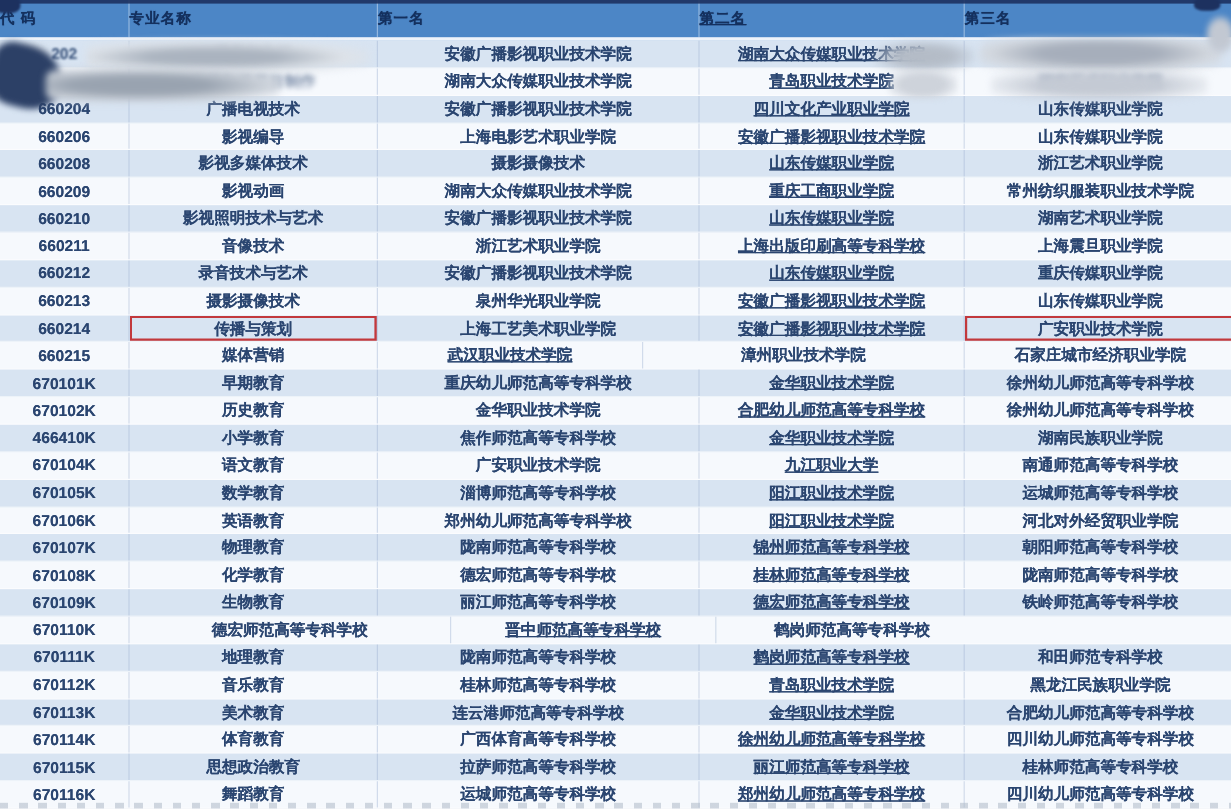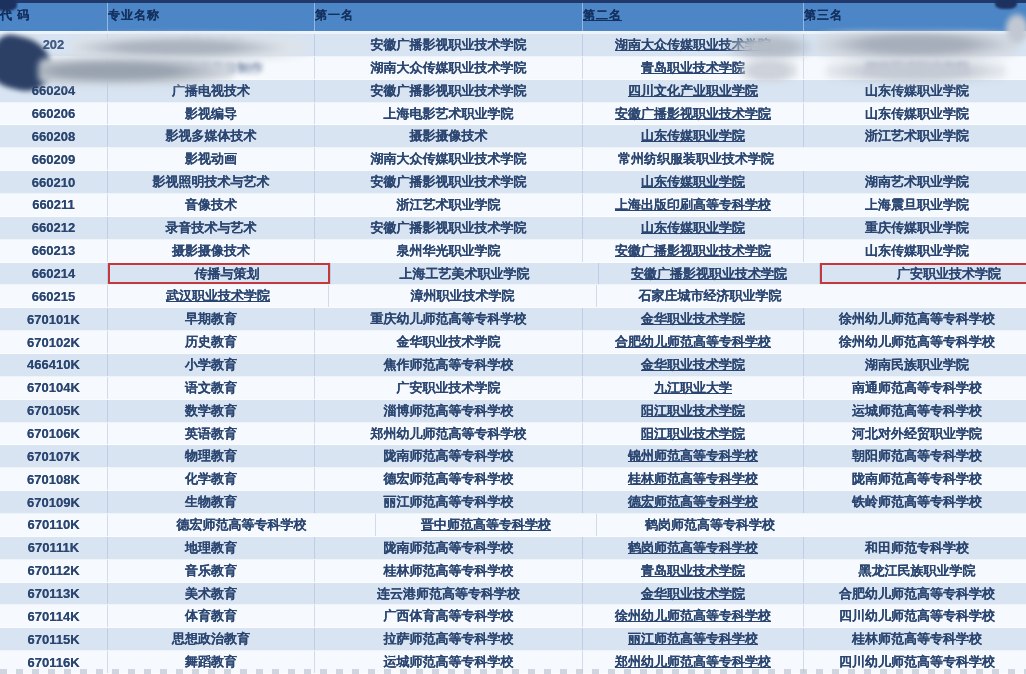--- a/index.html
+++ b/index.html
@@ -31,21 +31,21 @@
     border-right:1px solid rgba(150,172,204,.38);
     white-space:nowrap;overflow:hidden;
     text-shadow:0 0 .5px rgba(42,69,112,.85);
   }
   .td:last-child{border-right:none;}
   .c0{width:107px;flex:0 0 107px;}
   .c1{width:206px;flex:0 0 206px;}
   .c2{width:267px;flex:0 0 267px;}
   .c3{width:220px;flex:0 0 220px;text-decoration:underline;}
   .c4{width:226px;flex:0 0 226px;}
-  .redbox{box-shadow:inset 0 0 0 2px #c2383c;padding-left:16px;}
+  .redbox{box-shadow:inset 0 0 0 2px #c2383c;}
   .ghost{filter:blur(2.2px);opacity:.5;}
   .ghost.light{filter:blur(.7px);opacity:.85;}
   
   .blob{position:absolute;pointer-events:none;}
   .top-line{left:0;top:0;width:1026px;height:3px;background:#1d315f;opacity:.9;}
   .corner-tl{left:-5px;top:-3px;width:22px;height:14px;background:#1d315f;filter:blur(1px);border-radius:40%;}
   .corner-tr{left:995px;top:-2px;width:22px;height:11px;background:#1d315f;filter:blur(1px);border-radius:40%;}
   .gray-tr{left:1004px;top:12px;width:26px;height:34px;background:radial-gradient(ellipse at center,#c2c8d2 45%,rgba(194,200,210,0) 75%);filter:blur(2px);}
   .sm-row0-major{left:72px;top:34px;width:236px;height:27px;background:radial-gradient(ellipse at 45% 50%,#aab3bf 30%,#dde2e8 60%,rgba(221,226,232,0) 85%);filter:blur(3px);border-radius:10px;}
   .sm-row0-code{left:2px;top:36px;width:40px;height:24px;background:radial-gradient(ellipse,#c6ccd4 40%,rgba(198,204,212,0) 80%);filter:blur(2px);}
@@ -169,20 +169,23 @@
         <div class="tr odd">
           <div class="td c0">
             <span>660209</span>
           </div>
           <div class="td c1">
             <span>影视动画</span>
           </div>
           <div class="td c2">
             <span>湖南大众传媒职业技术学院</span>
           </div>
+          <div class="td c3">
+            <span>重庆工商职业学院</span>
+          </div>
           <div class="td c4">
             <span>常州纺织服装职业技术学院</span>
           </div>
         </div>
         <div class="tr even">
           <div class="td c0">
             <span>660210</span>
           </div>
           <div class="td c1">
             <span>影视照明技术与艺术</span>
@@ -261,20 +264,23 @@
           <div class="td c3">
             <span>安徽广播影视职业技术学院</span>
           </div>
           <div class="td c4 redbox">
             <span>广安职业技术学院</span>
           </div>
         </div>
         <div class="tr odd">
           <div class="td c0">
             <span>660215</span>
+          </div>
+          <div class="td c1">
+            <span>媒体营销</span>
           </div>
           <div class="td c3">
             <span>武汉职业技术学院</span>
           </div>
           <div class="td c2">
             <span>漳州职业技术学院</span>
           </div>
           <div class="td c4">
             <span>石家庄城市经济职业学院</span>
           </div>

